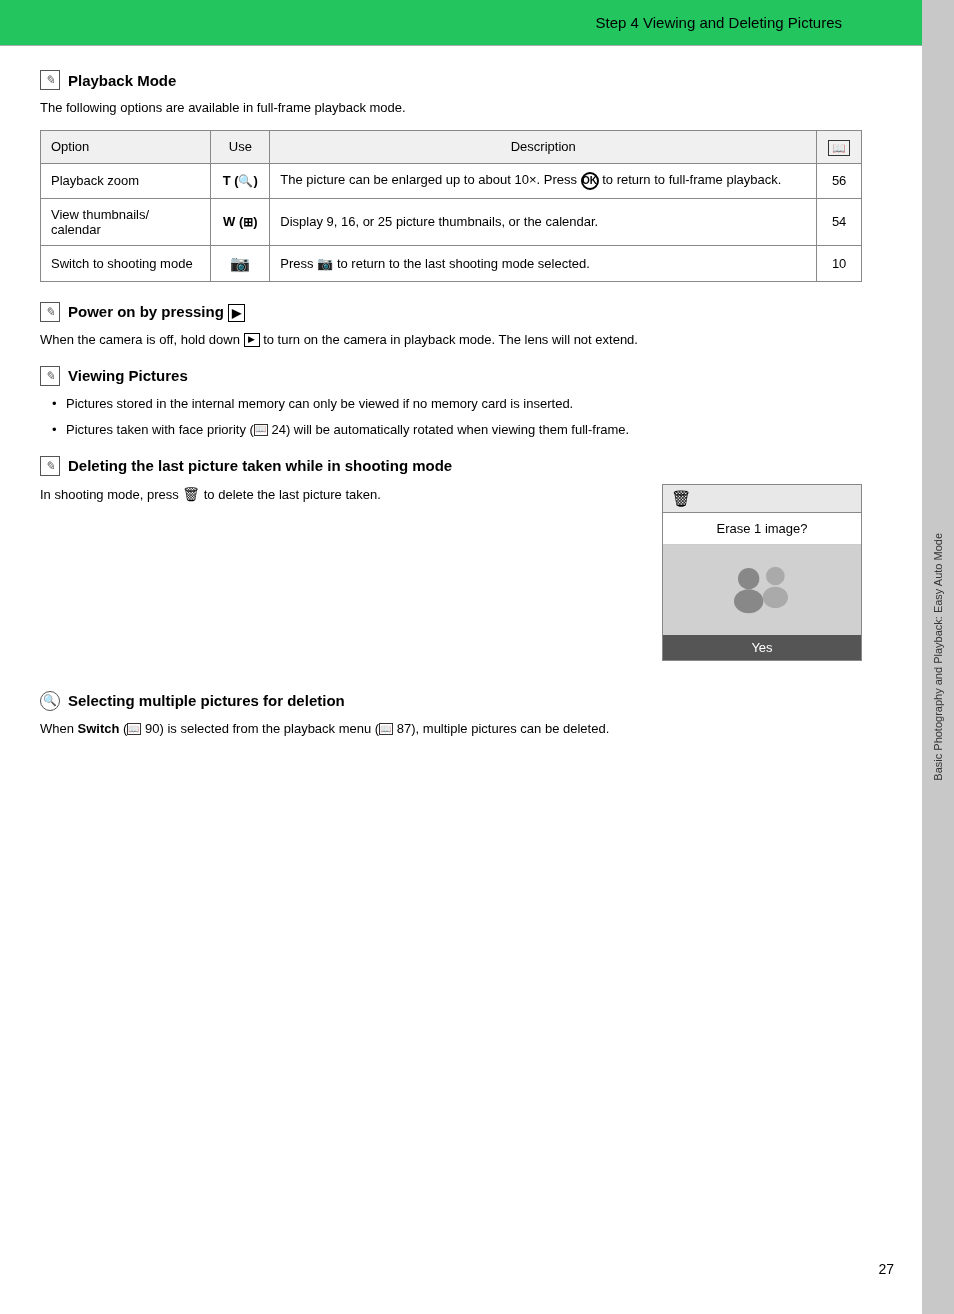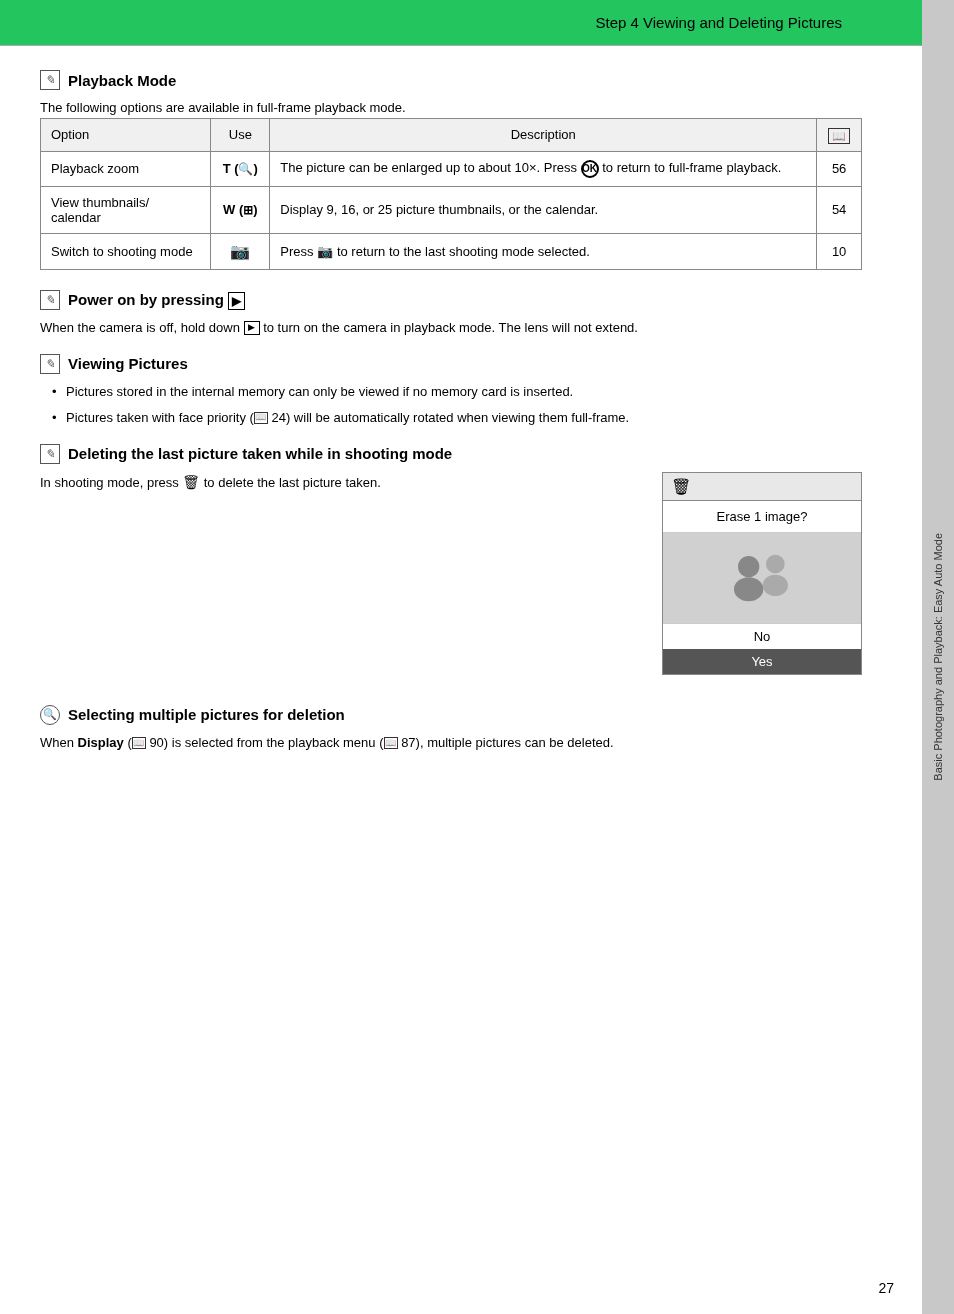--- a/index.html
+++ b/index.html
@@ -102,21 +102,21 @@
     .section-title {
       font-size: 15px;
       font-weight: bold;
       color: #000;
       text-align: center;
     }
 
     .section-subtitle {
       font-size: 13px;
       color: #000;
-      margin-bottom: 0;
+      margin-bottom: 12px;
       line-height: 1.5;
     }
 
     
     .options-table {
       width: 100%;
       border-collapse: collapse;
       margin-bottom: 14px;
       font-size: 13px;
       padding-left: 25px;
@@ -269,21 +269,21 @@
       background: #555;
       padding: 5px 20px;
       text-align: center;
       font-size: 13px;
       color: #fff;
     }
 
     
     .page-number {
       position: absolute;
-      bottom: 18px;
+      bottom: 37px;
       right: 60px;
       font-size: 14px;
     }
 
     .ref-num {
       display: inline-flex;
       align-items: center;
       justify-content: center;
       border: 1px solid #333;
       width: 14px;
@@ -391,31 +391,30 @@
 
           <svg viewBox="0 0 120 90" xmlns="http://www.w3.org/2000/svg">
 
             <circle cx="40" cy="28" r="16" fill="#888"></circle>
             <ellipse cx="40" cy="62" rx="22" ry="18" fill="#888"></ellipse>
 
             <circle cx="80" cy="24" r="14" fill="#aaa"></circle>
             <ellipse cx="80" cy="56" rx="19" ry="16" fill="#aaa"></ellipse>
           </svg>
         </div>
-        <div class="camera-screen-no">No</div>
         <div class="camera-screen-yes">Yes</div>
       </div>
     </div>
 
     <div class="section-header" style="margin-top:30px;">
       <span class="section-icon-circle">🔍</span>
       <span class="section-title">Selecting multiple pictures for deletion</span>
     </div>
     <p class="body-text">
-      When <strong>Display</strong> (<span class="ref-num">📖</span> 90) is selected from the playback menu (<span class="ref-num">📖</span> 87), multiple pictures can be deleted.
+      When <strong>Switch</strong> (<span class="ref-num">📖</span> 90) is selected from the playback menu (<span class="ref-num">📖</span> 87), multiple pictures can be deleted.
     </p>
 
     <div class="page-number">27</div>
 
   </div>
 
   <div class="sidebar">
     <span class="sidebar-text">Basic Photography and Playback: Easy Auto Mode</span>
   </div>
 </div>

